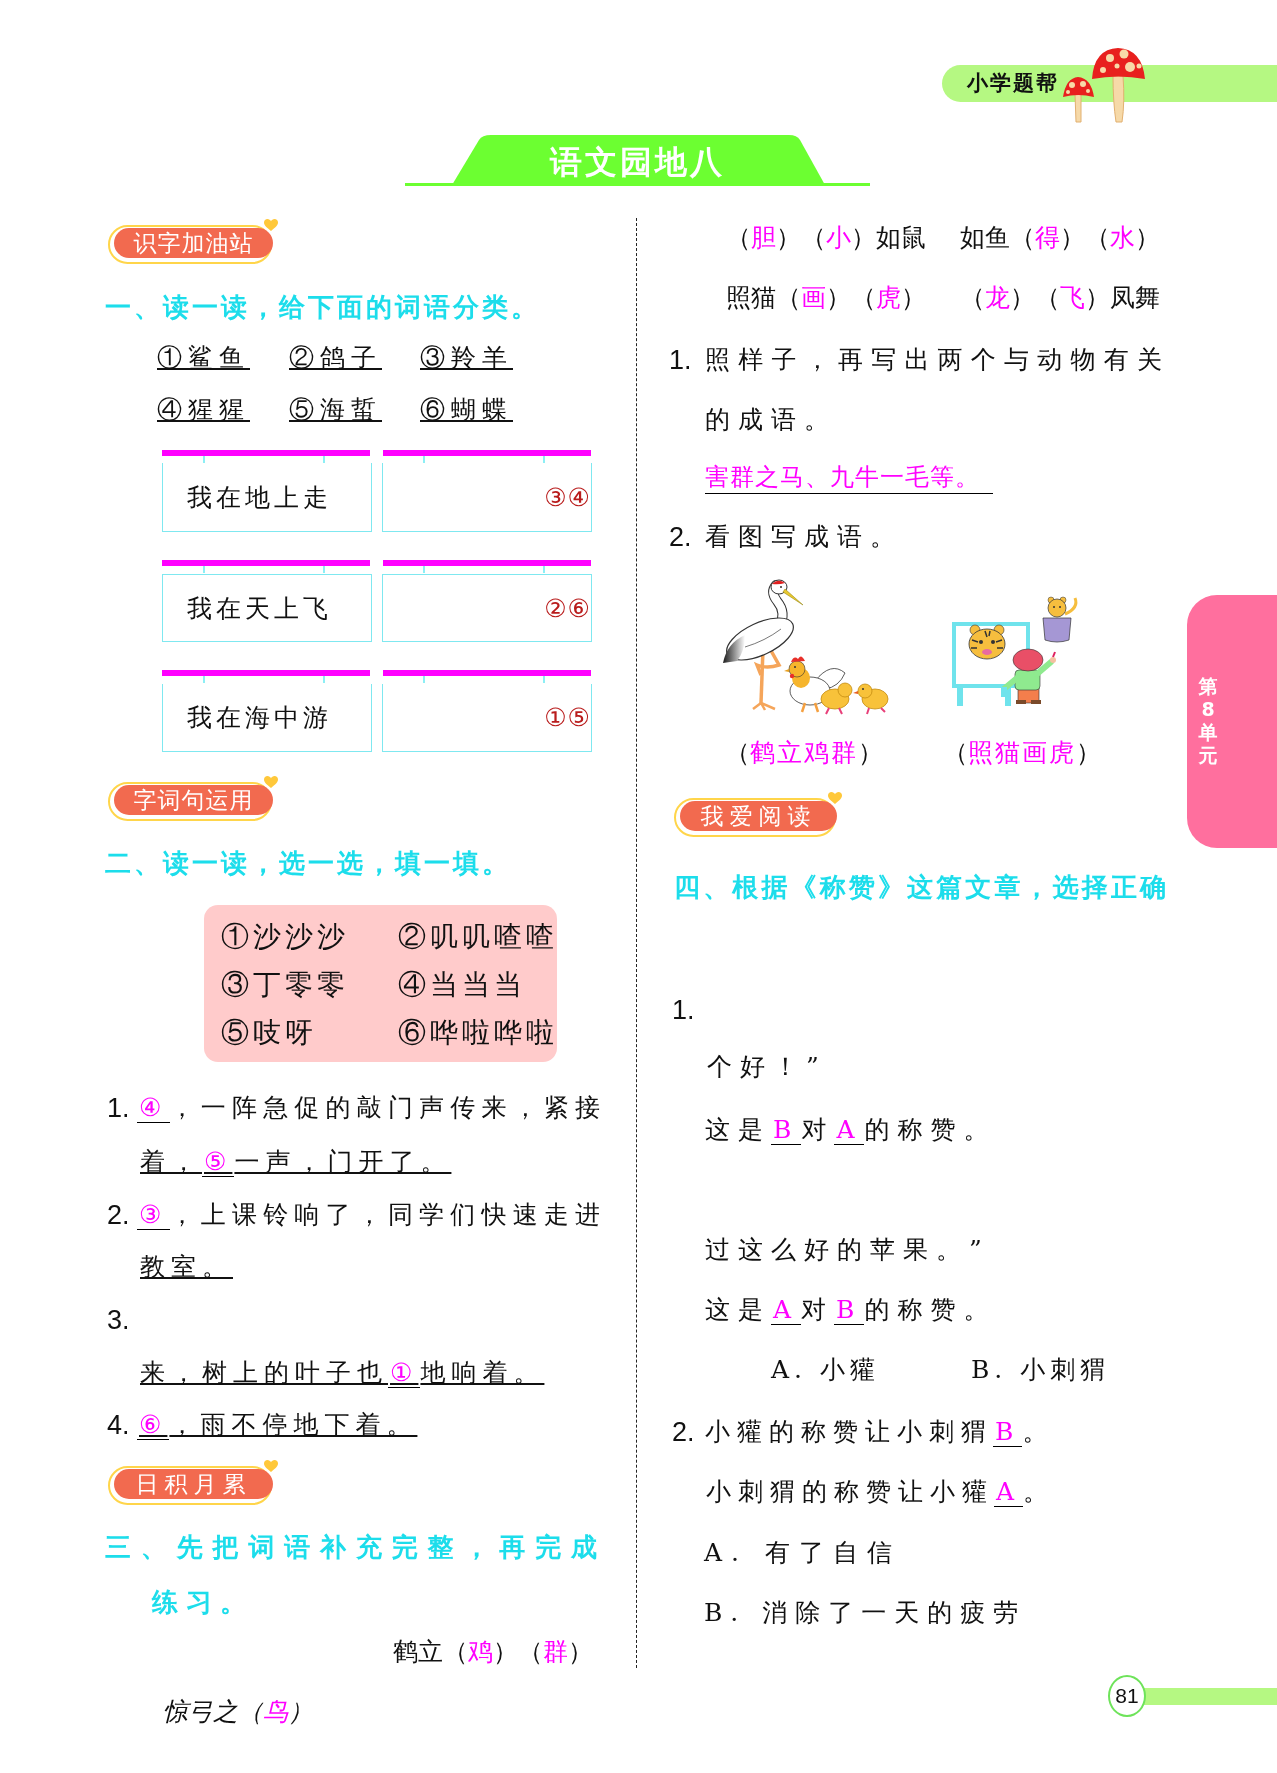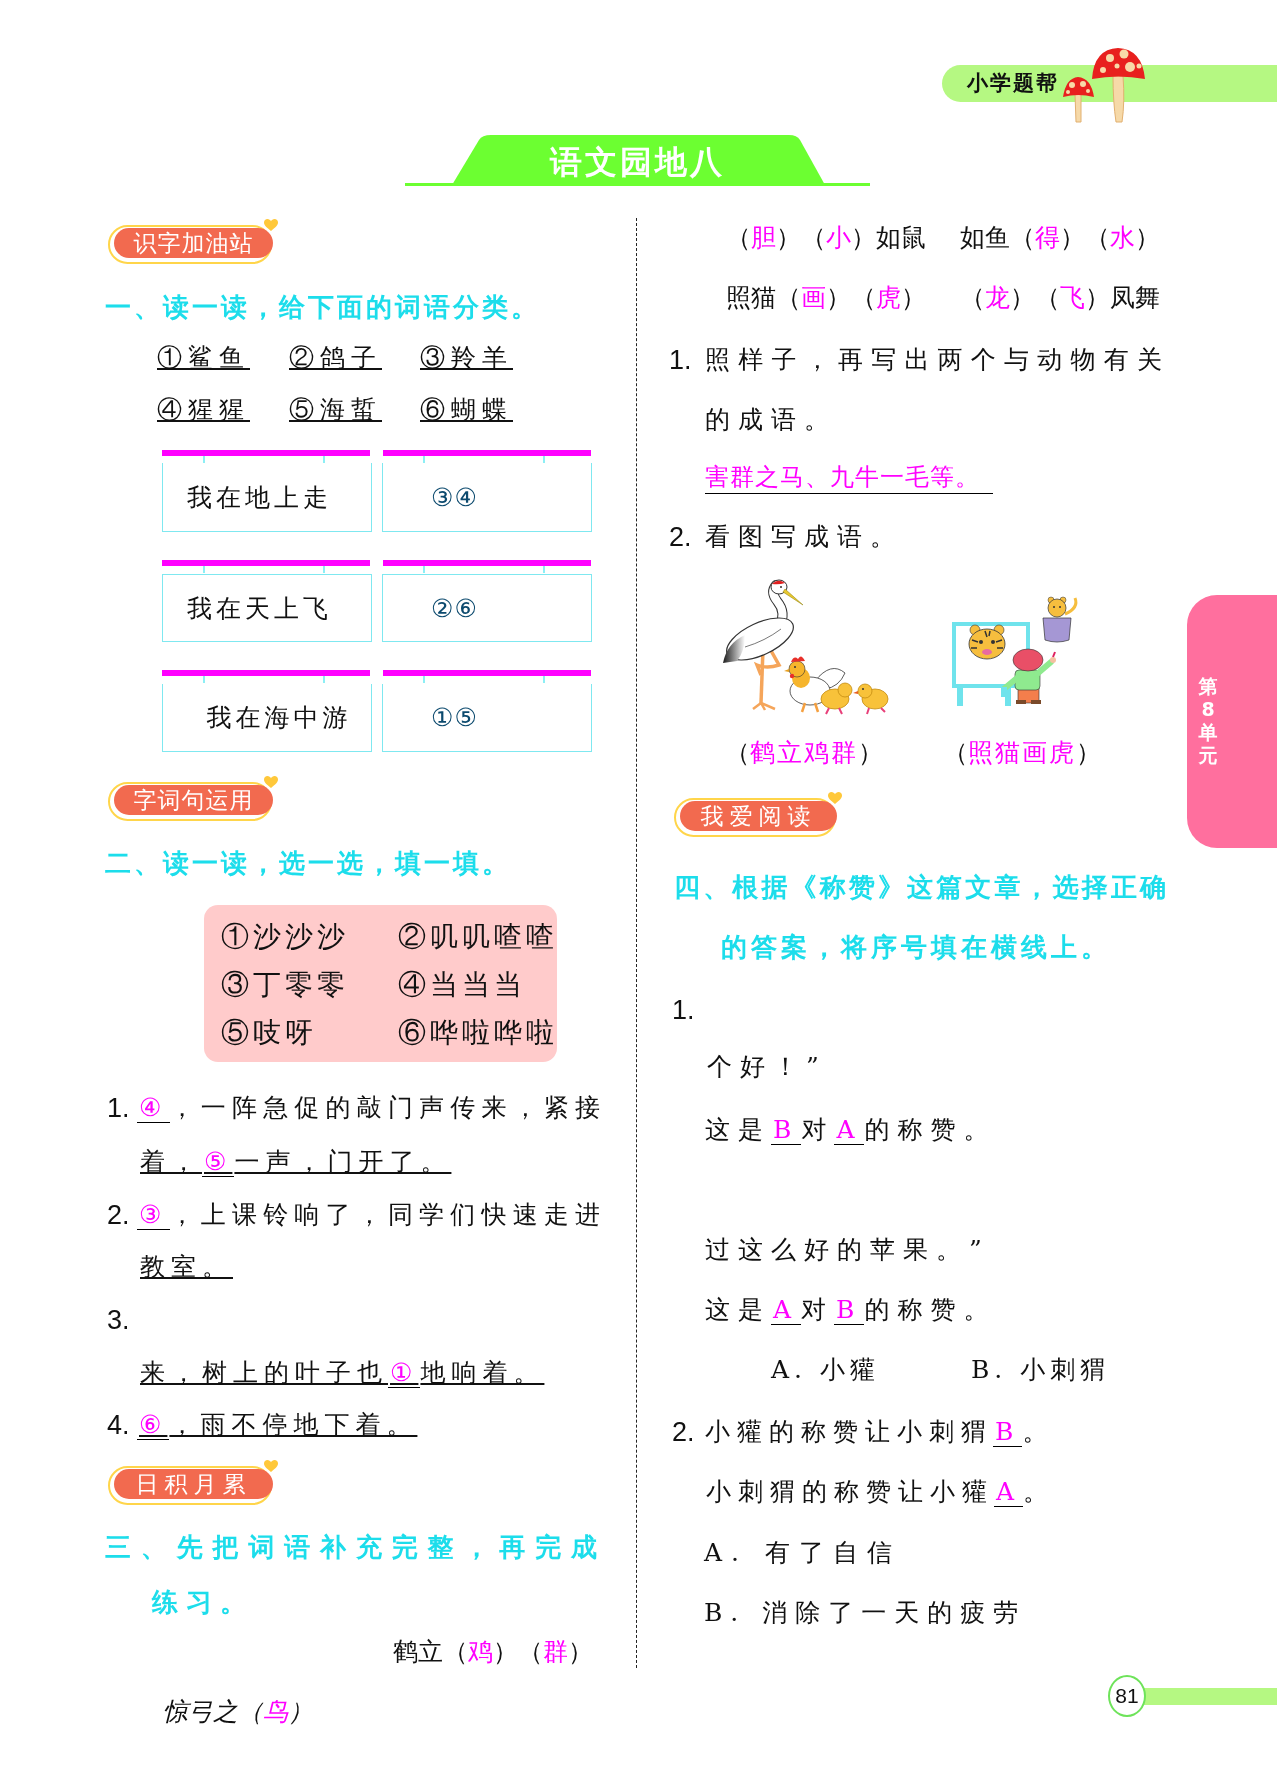--- a/index.html
+++ b/index.html
@@ -67,21 +67,21 @@
     .ul { border-bottom: 1.5px solid #000; padding: 0 2px; }
 
     
     .tbar { position: absolute; height: 6px; width: 208px; background: #FF00FF; }
     .tick { position: absolute; width: 2px; height: 7px; background: #8EEFF5; }
     .tcell { position: absolute; width: 210px; border-left: 1.5px solid #7FE8F0;
       border-right: 1.5px solid #7FE8F0; border-bottom: 1.5px solid #7FE8F0;
       display: flex; align-items: center; font-size: 25px; }
     .tcell.top { border-top: 1.5px solid #7FE8F0; }
     .tcell .lbl { padding-left: 24px; letter-spacing: 4px; white-space: nowrap; }
-    .tcell.answer { justify-content: flex-start; color: #0c4a6e; letter-spacing: 1px; padding-left: 48px; }
+    .tcell.answer { justify-content: flex-end; color: #b91c1c; letter-spacing: 1px; padding-left: 48px; }
 
     
     .opt-box { position: absolute; left: 204px; top: 905px; width: 353px; height: 157px;
       background: #FFCBCB; border-radius: 14px; }
     .opt { position: absolute; font-size: 28px; line-height: 30px; letter-spacing: 4px; white-space: nowrap; }
 
     
     .answer-line { position: absolute; left: 705px; top: 462px; width: 288px; height: 32px;
       border-bottom: 1.5px solid #000; font-size: 24px; line-height: 30px; color: #FF00FF;
       letter-spacing: 1px; white-space: nowrap; }
@@ -176,21 +176,21 @@
     <div class="tcell top answer" style="left:382px;top:574px;height:68px;">
       <span>②⑥</span>
     </div>
 
     <div class="tbar" style="left:162px;top:670px;"></div>
     <div class="tbar" style="left:383px;top:670px;"></div>
     <div class="tick" style="left:203px;top:676px;"></div>
     <div class="tick" style="left:323px;top:676px;"></div>
     <div class="tick" style="left:423px;top:676px;"></div>
     <div class="tick" style="left:543px;top:676px;"></div>
-    <div class="tcell" style="left:162px;top:684px;height:68px;justify-content:center;">
+    <div class="tcell" style="left:162px;top:684px;height:68px;">
       <span class="lbl">我在海中游</span>
     </div>
     <div class="tcell answer" style="left:382px;top:684px;height:68px;">
       <span>①⑤</span>
     </div>
   </div>
 
   <div class="badge" style="left:108px;top:781px;">
     <div class="outline"></div>
     <div class="fill">字词句运用</div>
@@ -365,21 +365,20 @@
   </div>
 
   <div class="badge" style="left:674px;top:797px;width:165px;">
     <div class="outline"></div>
     <div class="fill wide">我爱阅读</div>
     <svg class="heart" viewBox="0 0 14 13">
         <path d="M7,12 C2,8 0,6 0,3.5 C0,1.5 1.5,0 3.5,0 C5,0 6.3,1 7,2.2 C7.7,1 9,0 10.5,0 C12.5,0 14,1.5 14,3.5 C14,6 12,8 7,12 Z" fill="#FFC83A"></path>
       </svg>
   </div>
   <div class="heading full" style="left:674px;top:872px;width:493px;letter-spacing:1px;">四、根据《称赞》这篇文章，选择正确</div>
-  <div class="heading" style="left:721px;top:932px;letter-spacing:4px;">的答案，将序号填在横线上。</div>
 
   <div class="num" style="left:672px;top:995px;">1.</div>
   <div class="line rb" style="left:707px;top:1052px;">个好！”</div>
   <div class="line rb" style="left:705px;top:1115px;">
     <span>这是</span><span class="ans ul">B</span><span>对</span><span class="ans ul">A</span><span>的称赞。</span>
   </div>
   <div class="line rb" style="left:705px;top:1235px;">过这么好的苹果。”</div>
   <div class="line rb" style="left:705px;top:1295px;">
     <span>这是</span><span class="ans ul">A</span><span>对</span><span class="ans ul">B</span><span>的称赞。</span>
   </div>

